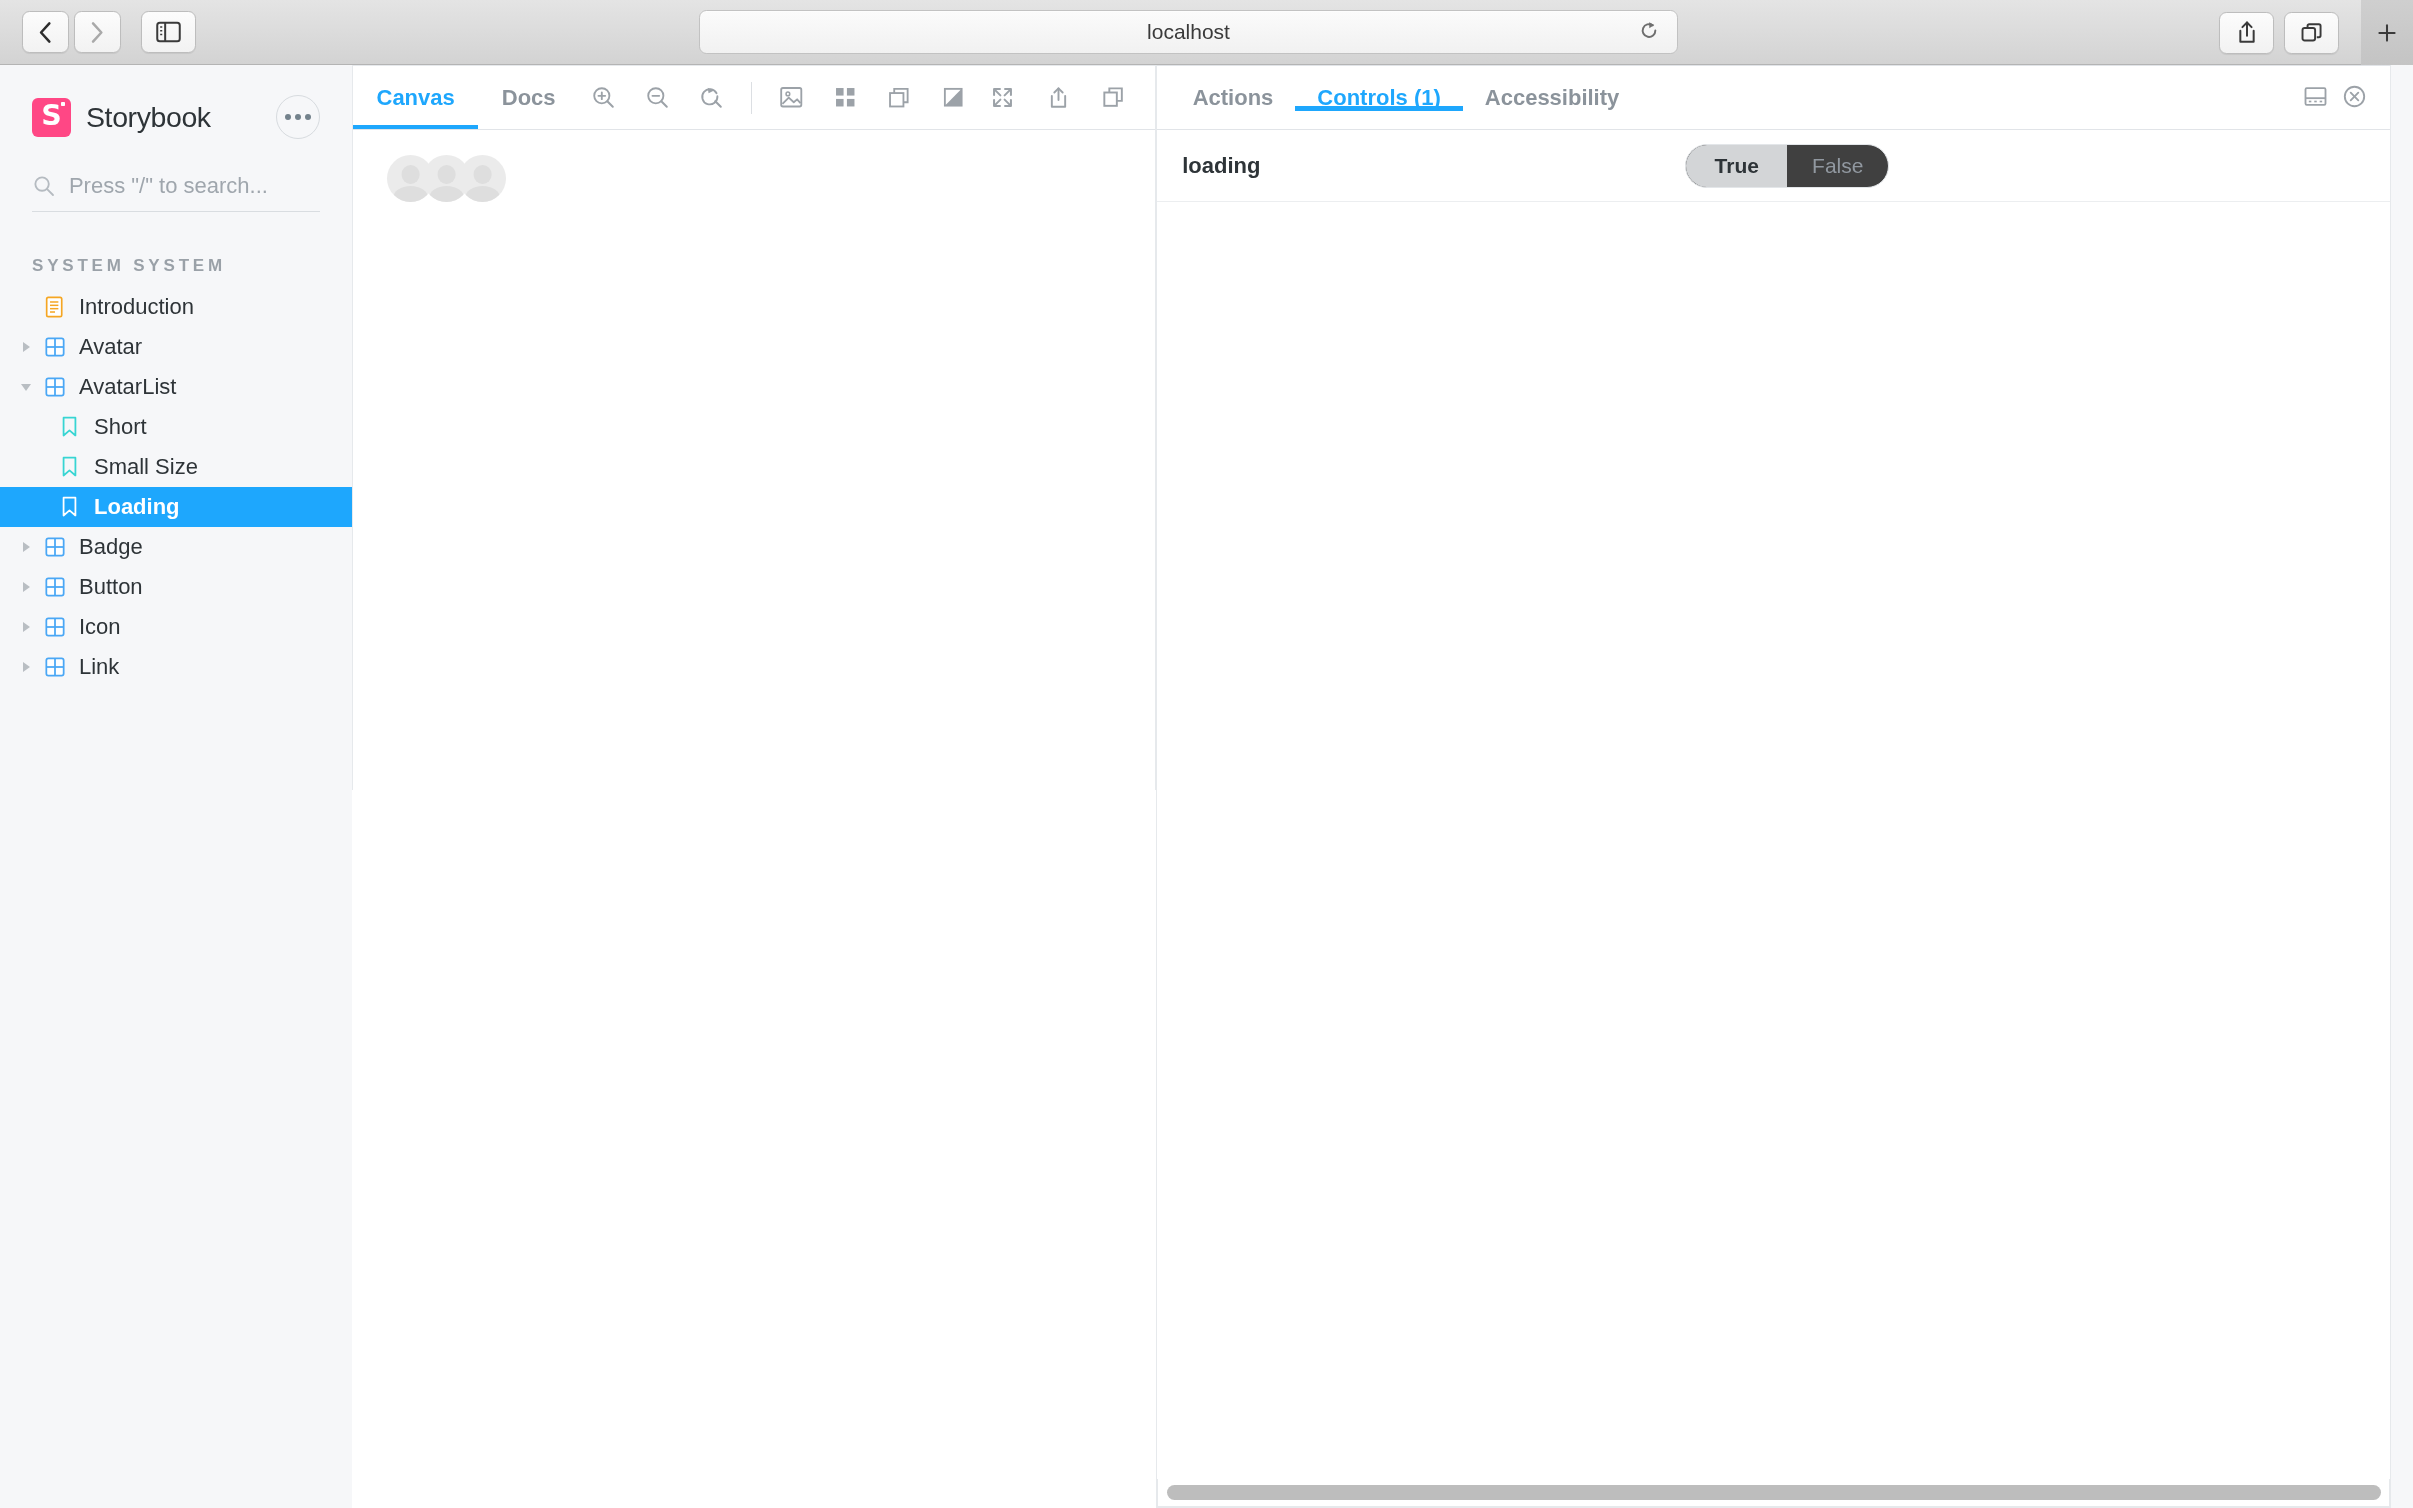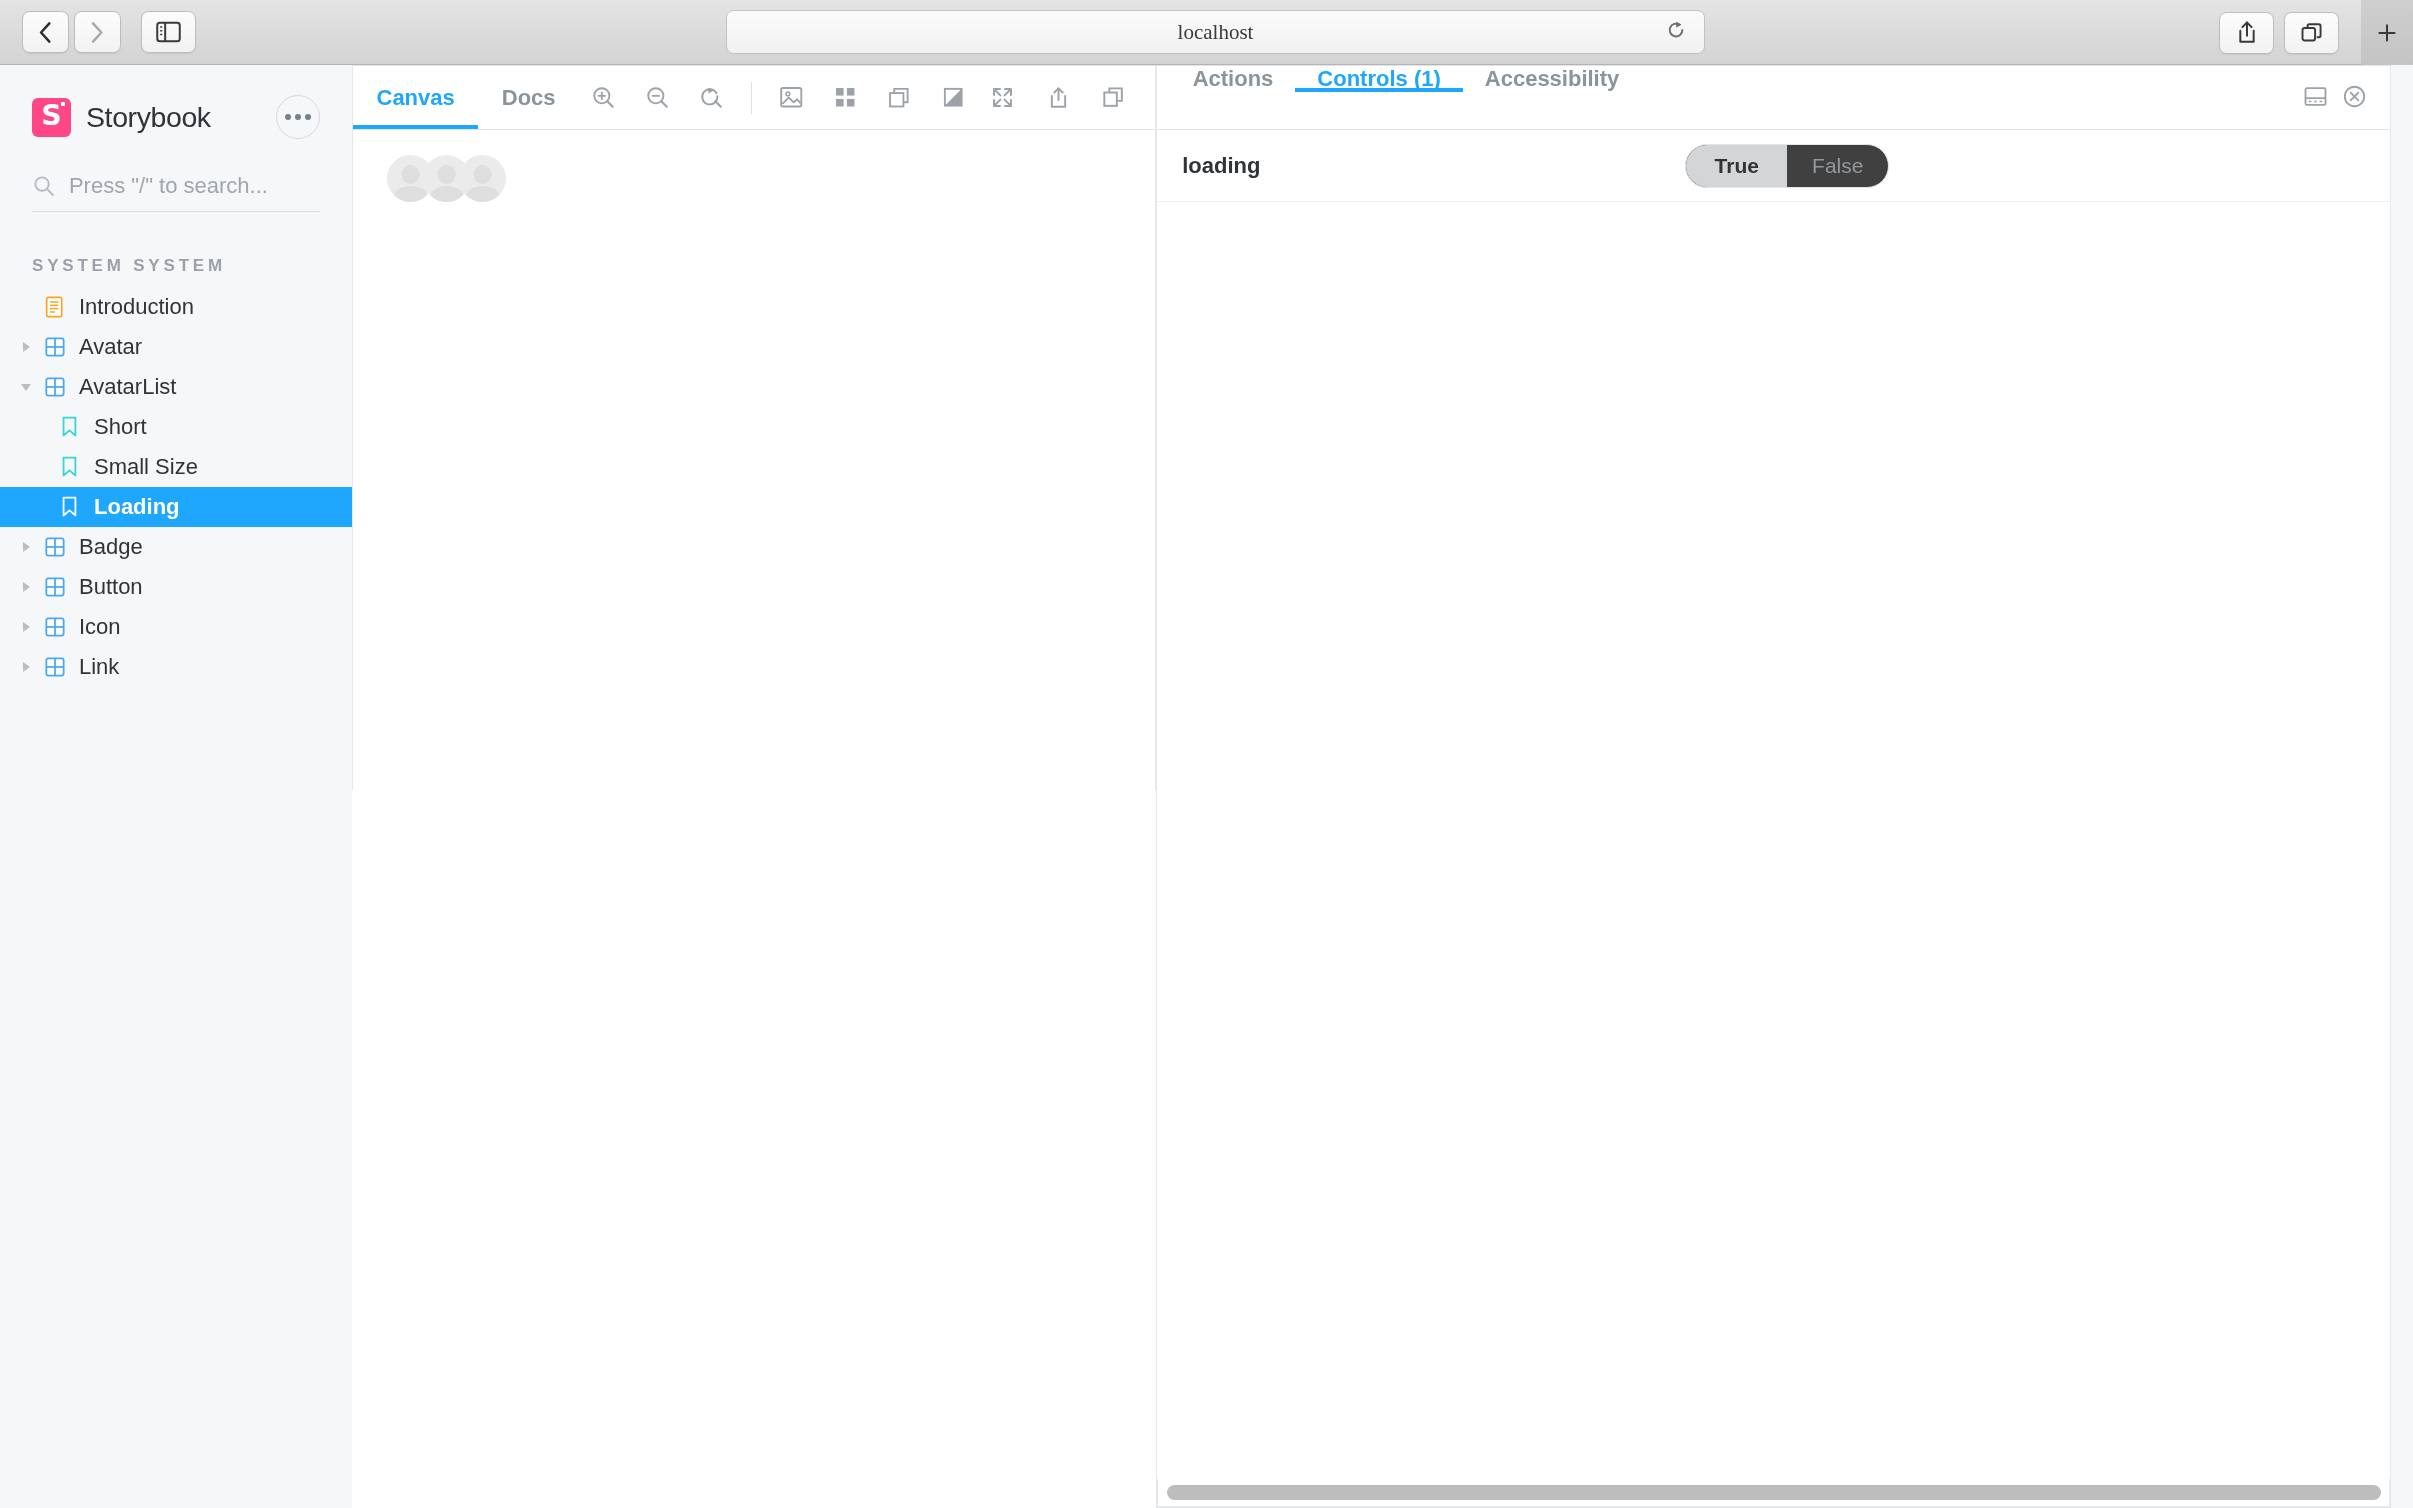--- a/index.html
+++ b/index.html
@@ -29,28 +29,27 @@
     display: flex; align-items: center; justify-content: center;
     box-shadow: 0 0.8px 0.8px rgba(0,0,0,.07);
   }
   .chrome-btn.wide { width: 55px; }
   .chrome-btn svg { display: block; }
   .nav-group .chrome-btn:first-child { border-top-right-radius: 7.5px; border-bottom-right-radius: 7.5px; }
   .sidebar-toggle-btn { margin-left: 20px; }
 
   .url-bar {
     position: absolute;
-    left: 726px; width: 979px;
+    left: 699px; width: 979px;
     height: 44px;
     background: linear-gradient(180deg, #fbfbfb 0%, #f1f1f1 100%);
     border: 0.8px solid #c2c2c2;
     border-radius: 7.5px;
     display: flex; align-items: center; justify-content: center;
     box-shadow: inset 0 0.8px 0 rgba(255,255,255,.8);
-    font-family: Liberation Serif, serif;
   }
   .url-text { font-size: 21px; color: #3a3a3a; }
   .reload-icon { position: absolute; right: 17px; top: 50%; transform: translateY(-50%); }
 
   .chrome-right {
     position: absolute; right: 0; top: 0; height: 65px;
     display: flex; align-items: center; gap: 10px; padding-right: 0;
   }
   .new-tab-btn {
     width: 52px; height: 65px;
@@ -581,21 +580,21 @@
             <div class="avatar-ph">
               <span class="head"></span>
                  <span class="body"></span>
             </div>
           </div>
       </div>
     </div>
 
     <div class="panel">
       <div class="panel-tabs">
-        <div id="panel-tabs-host" style="display:flex;align-items:flex-start;">
+        <div id="panel-tabs-host" style="display:flex;align-items:center;">
             <div class="ptab">Actions</div>
             <div class="ptab active">Controls (1)</div>
             <div class="ptab">Accessibility</div>
           </div>
         <div class="panel-tabs-right">
           <div>
             <svg width="27" height="25" viewBox="0 0 32 30">
               <rect x="4" y="5" width="24" height="20" rx="1.5" fill="none" stroke="#9ca2a8" stroke-width="2.2"></rect>
               <line x1="4" y1="17" x2="28" y2="17" stroke="#9ca2a8" stroke-width="2.2"></line>
               <line x1="8" y1="21" x2="11" y2="21" stroke="#9ca2a8" stroke-width="2"></line>

